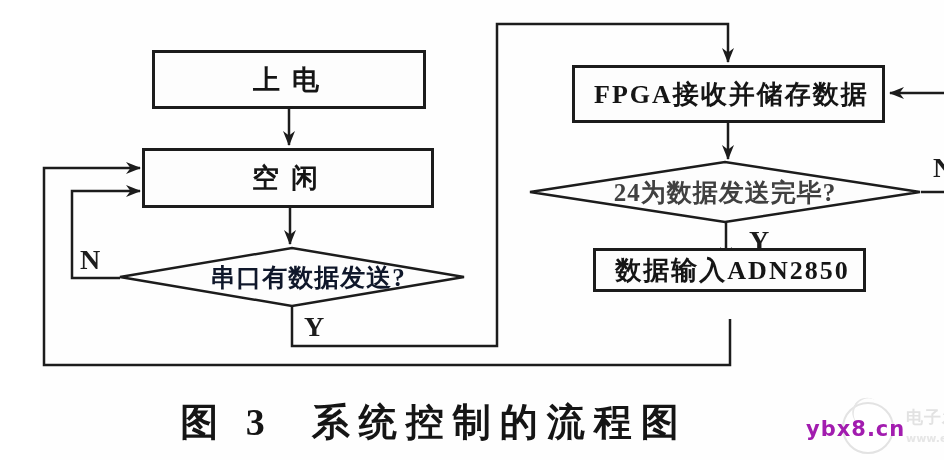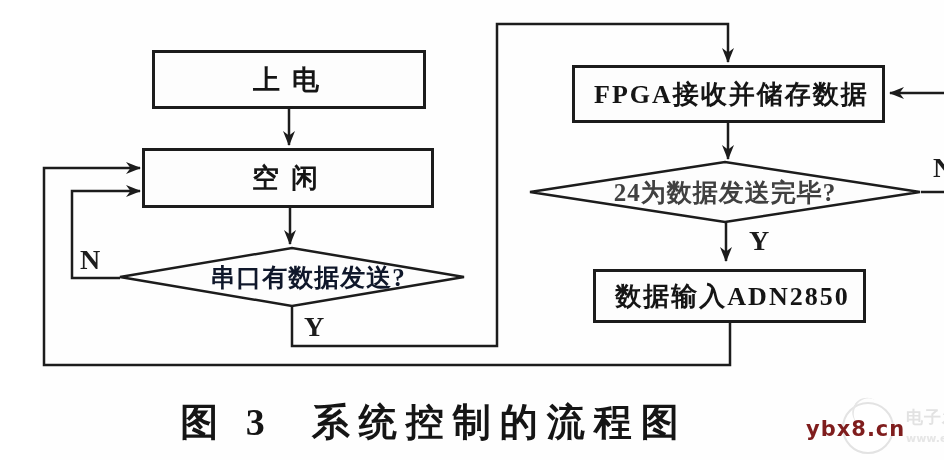--- a/index.html
+++ b/index.html
@@ -34,21 +34,21 @@
     justify-content: center;
     font-size: 27px;
     font-weight: bold;
     letter-spacing: 6px;
     white-space: nowrap;
     text-indent: 6px;
   }
   #node-power  { left: 112px; top: 50px;  width: 274px; height: 59px; letter-spacing: 12px; }
   #node-idle   { left: 102px; top: 148px; width: 292px; height: 60px; letter-spacing: 12px; }
   #node-fpga   { left: 532px; top: 65px;  width: 313px; height: 58px; letter-spacing: 2px; font-size: 26px; }
-  #node-adn    { left: 553px; top: 269px; width: 273px; height: 54px; letter-spacing: 2px; font-size: 26px; text-align: right; }
+  #node-adn    { left: 553px; top: 248px; width: 273px; height: 44px; letter-spacing: 2px; font-size: 26px; text-align: right; }
   .decision-label {
     position: absolute;
     display: flex;
     align-items: center;
     justify-content: center;
     font-size: 25px;
     font-weight: bold;
     letter-spacing: 1px;
     white-space: nowrap;
     color: #404040;
@@ -107,21 +107,21 @@
     border-radius: 50% 0 0 50%;
     transform: rotate(28deg);
   }
   .wm-site {
     position: absolute;
     left: 6px;
     top: 21px;
     font-family: "DejaVu Sans", "Liberation Sans", sans-serif;
     font-weight: bold;
     font-size: 21px;
-    color: #7f1d1d;
+    color: #a21caf;
     letter-spacing: 1px;
   }
   .wm-brand {
     position: absolute;
     left: 106px;
     top: 10px;
     font-size: 17px;
     font-weight: bold;
     letter-spacing: 1px;
     color: #e2e2e2;

